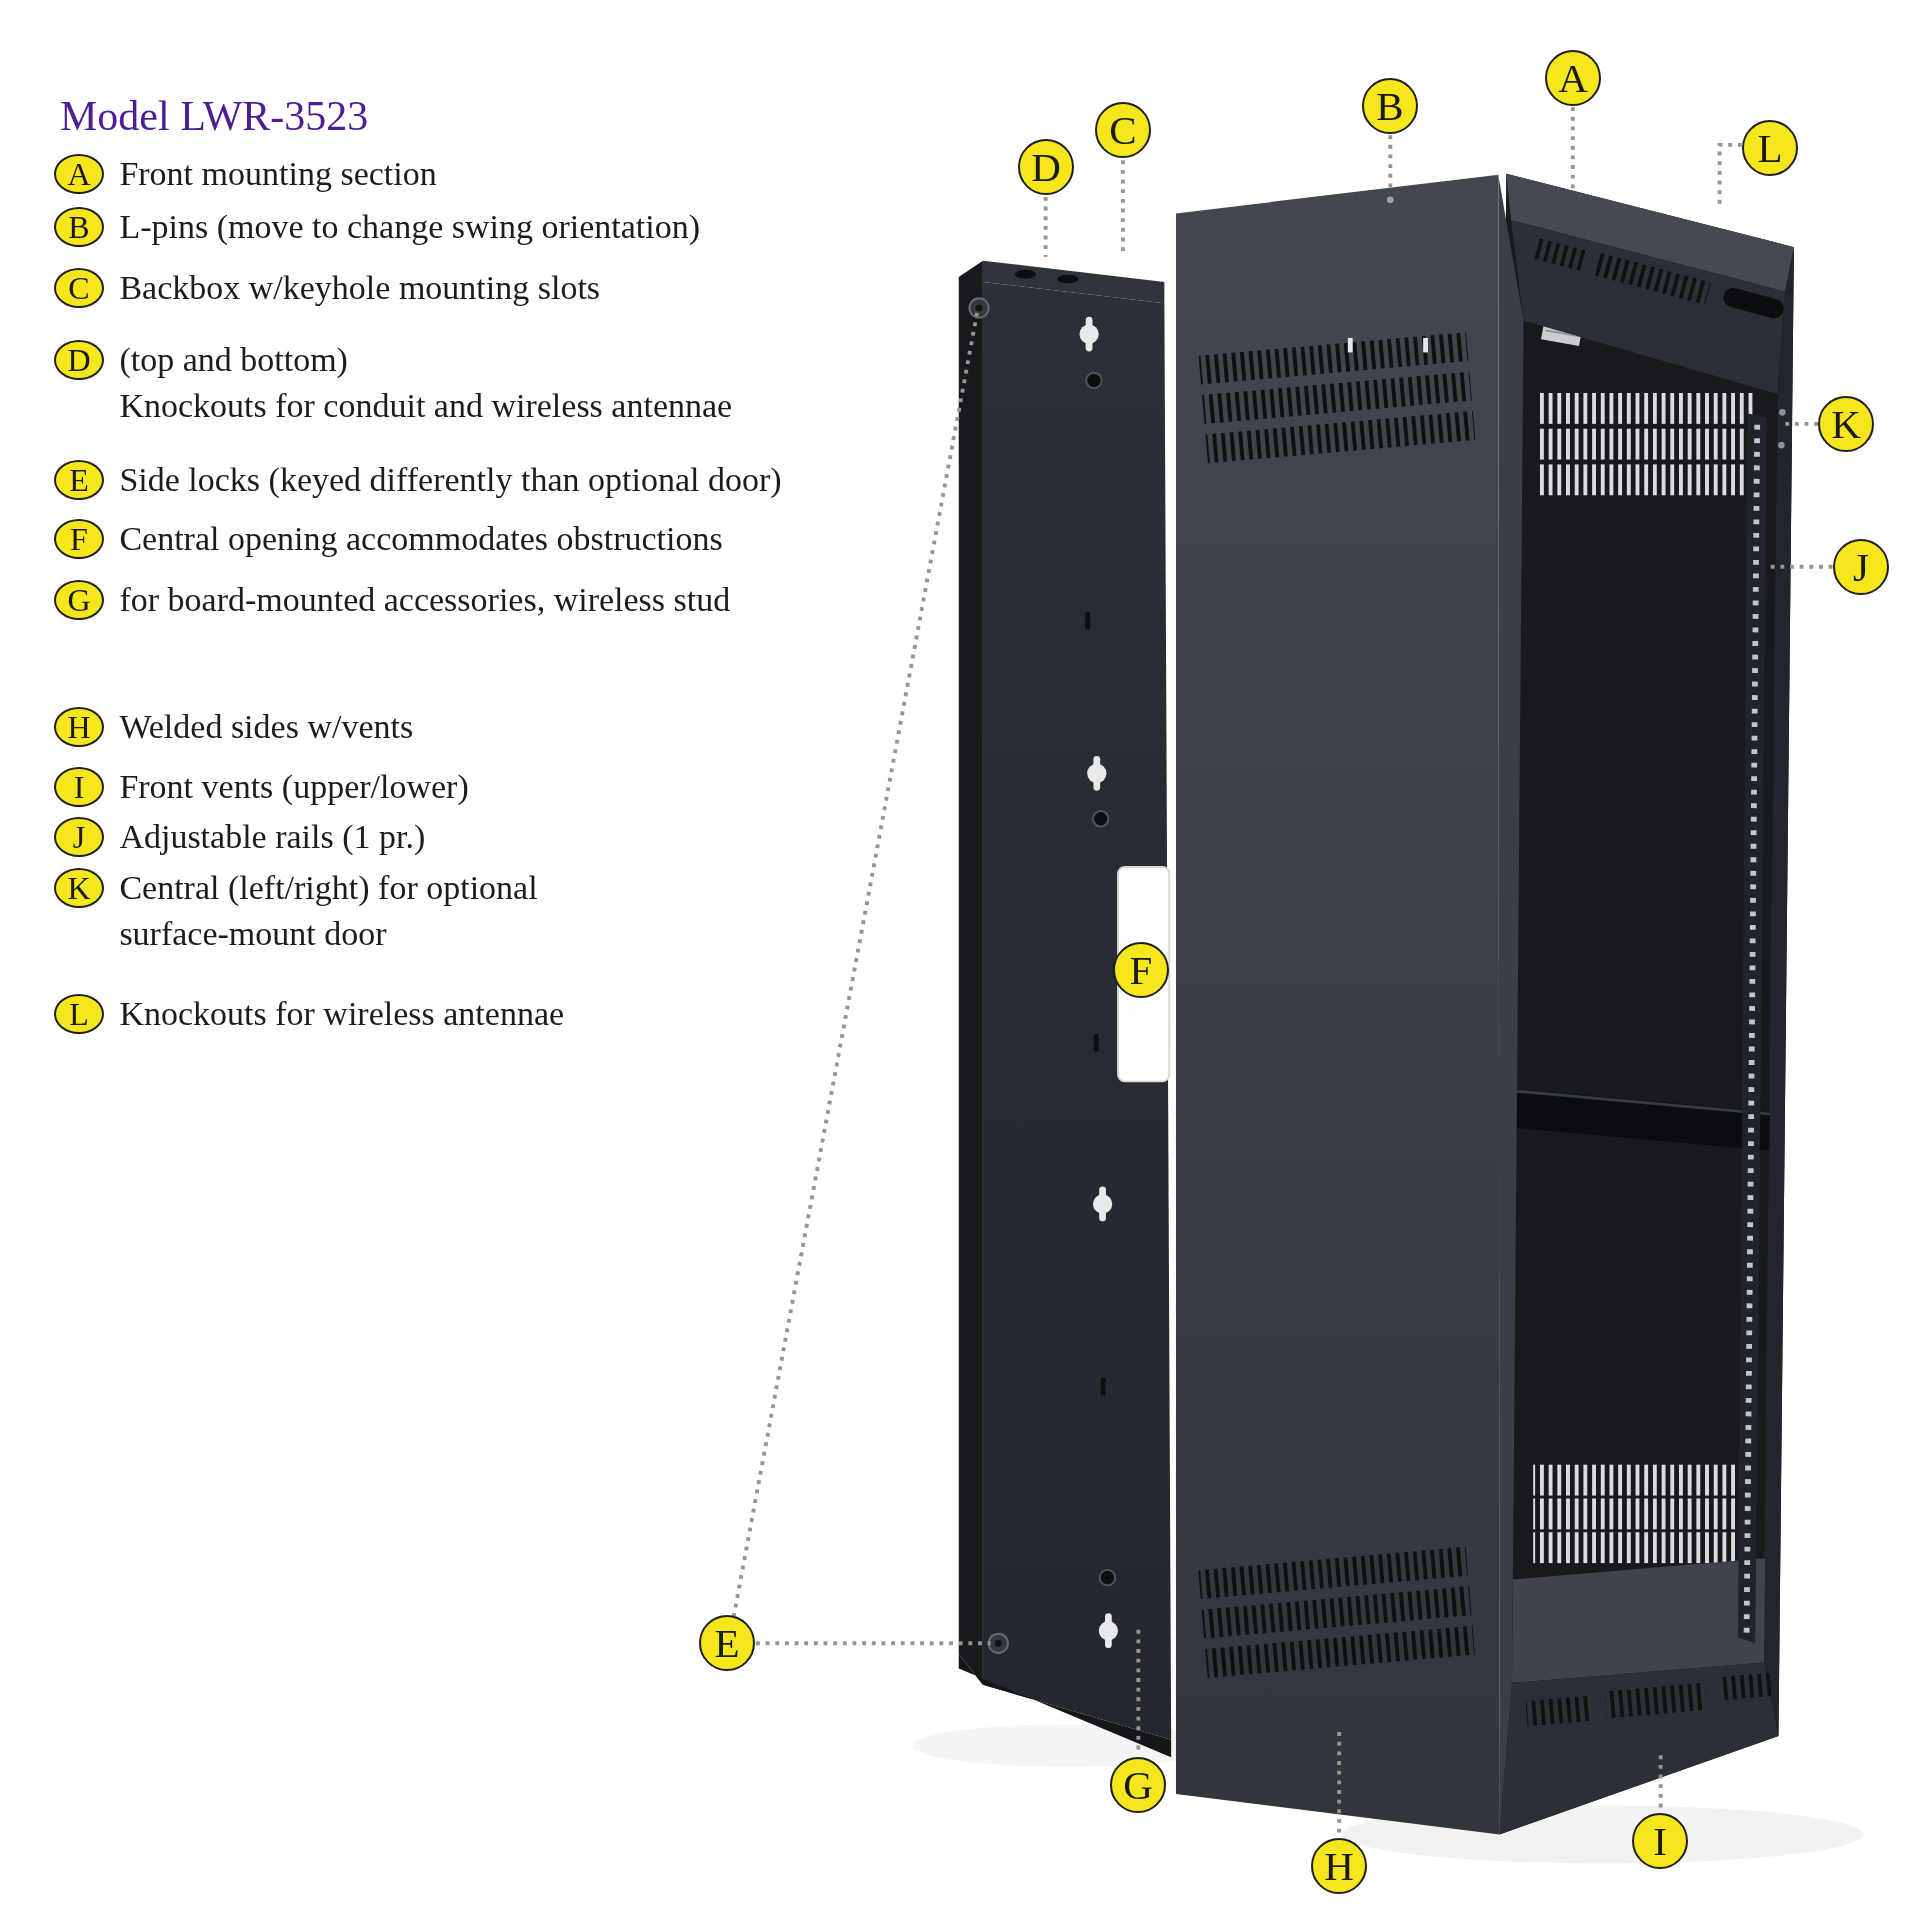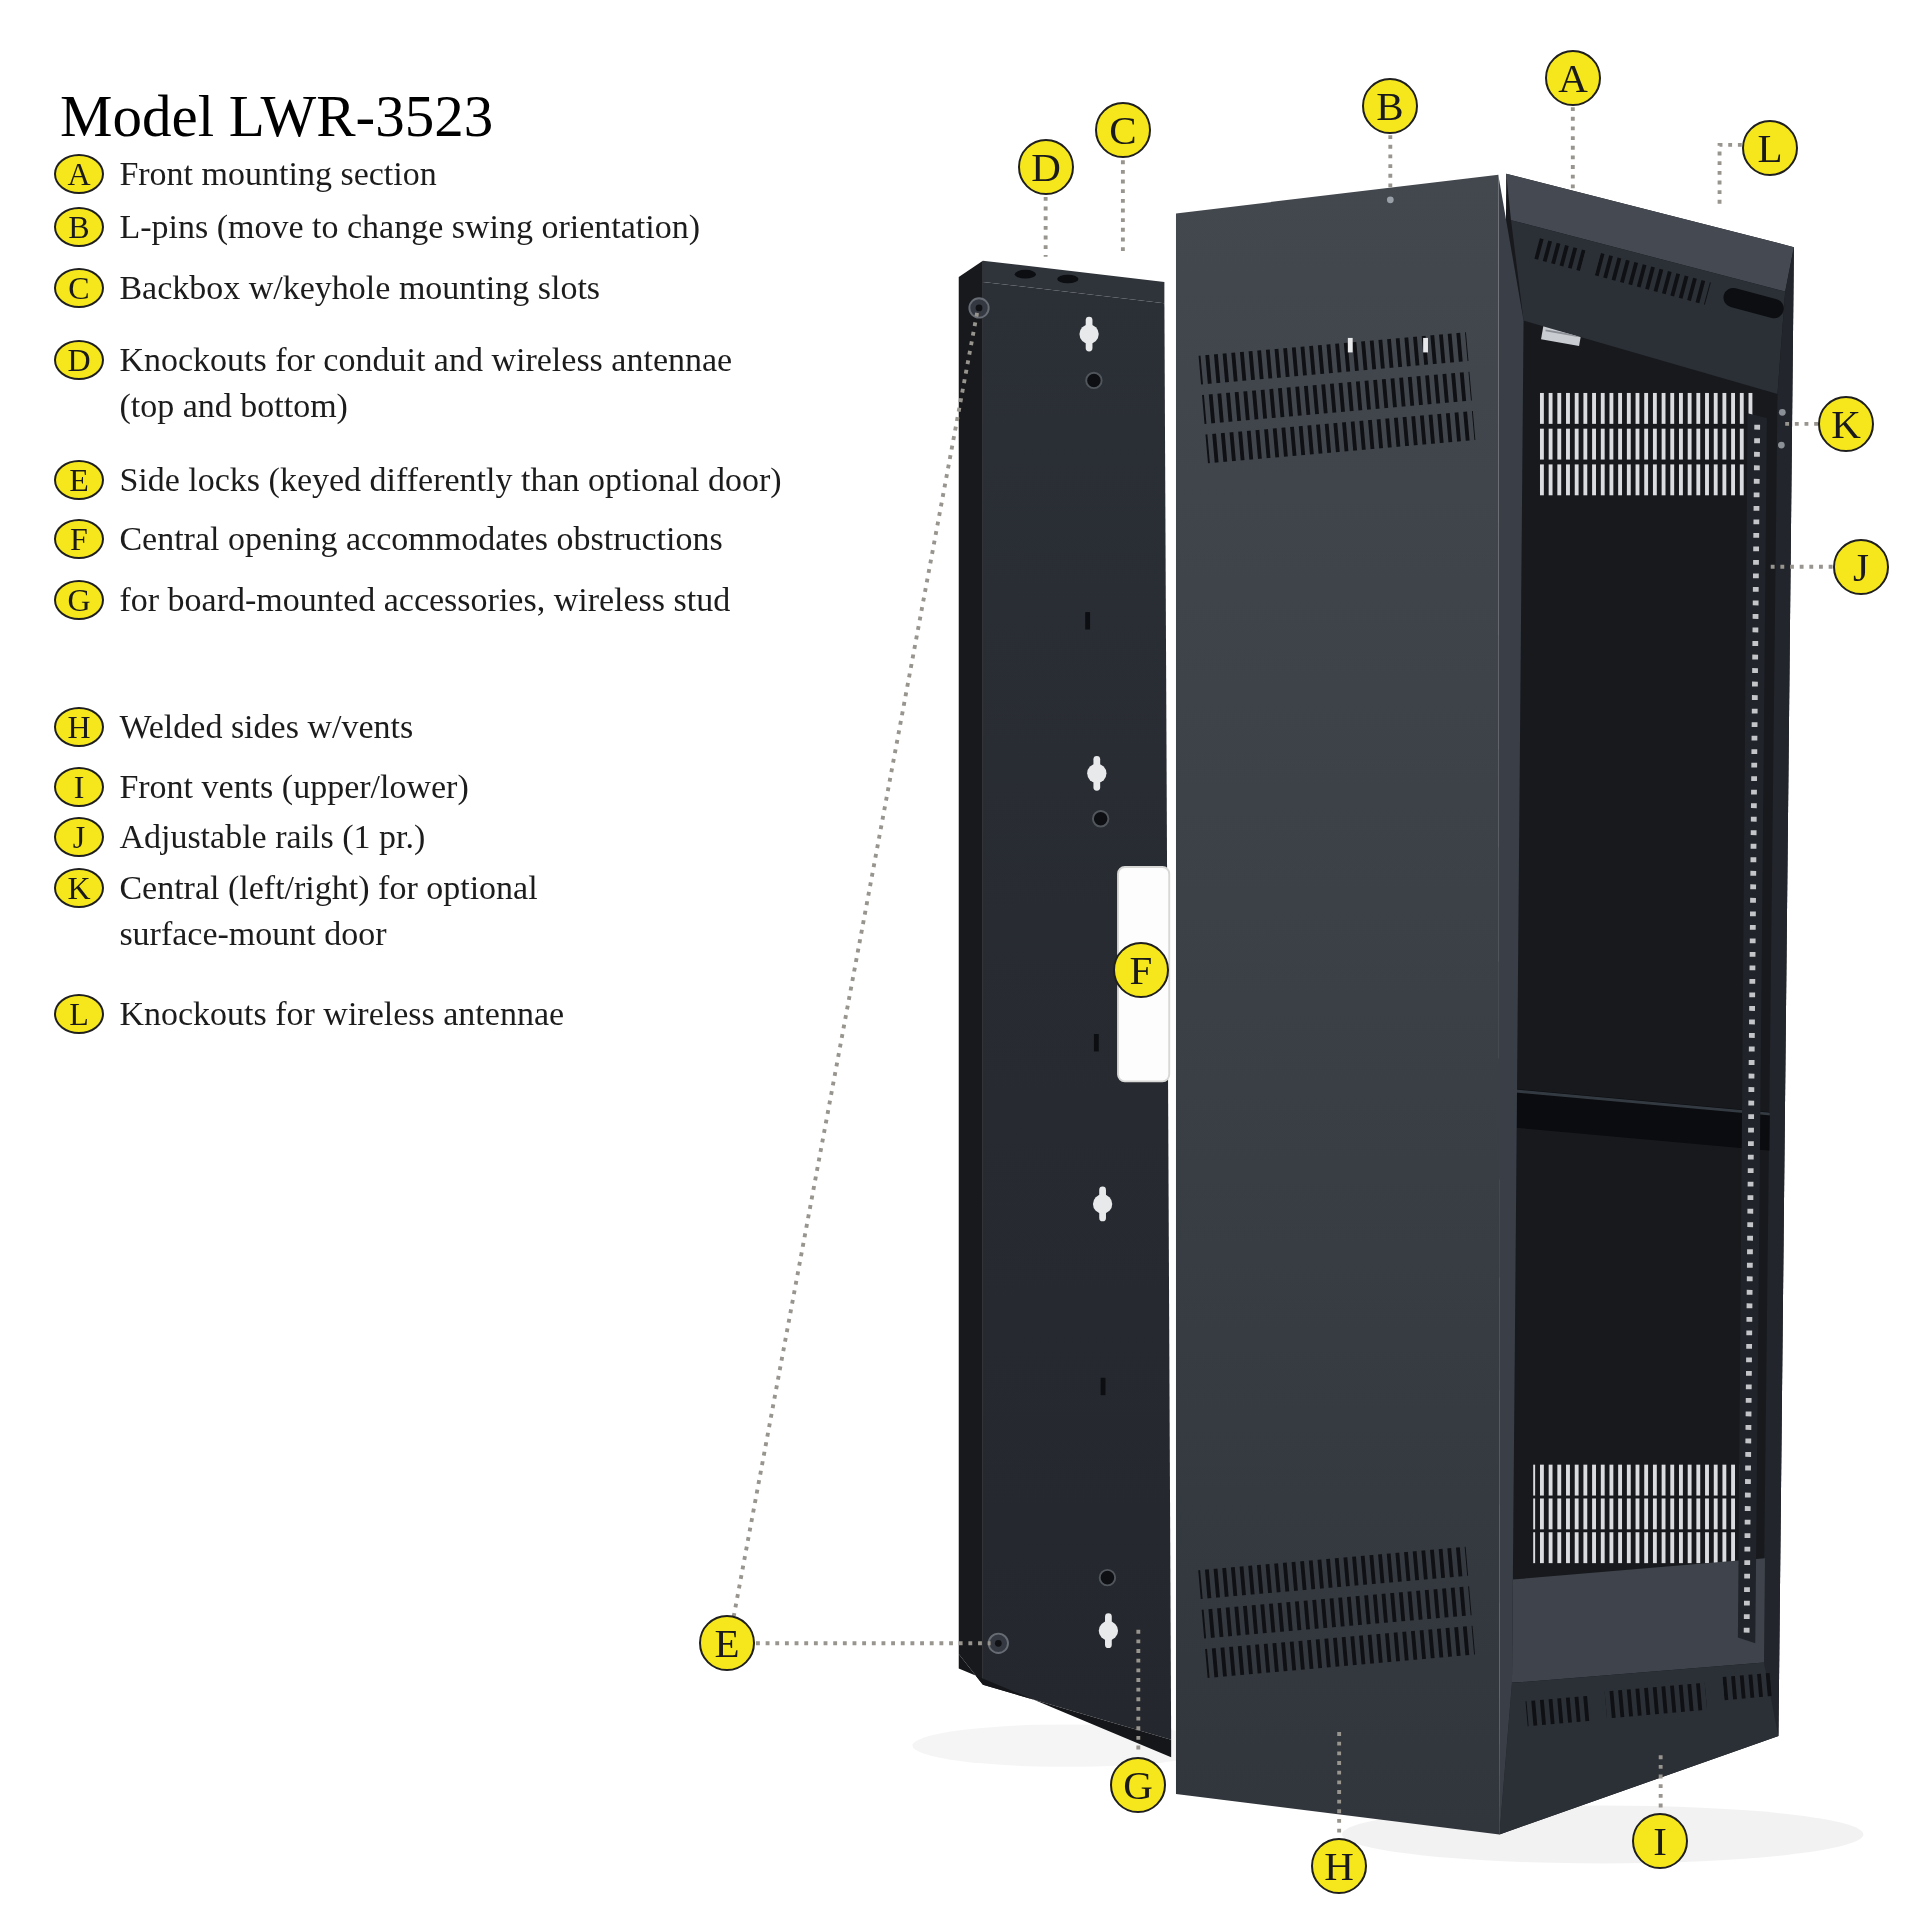--- a/index.html
+++ b/index.html
@@ -5,21 +5,21 @@
   html,body{margin:0;padding:0;background:#ffffff;}
   .stage{
     position:relative;
     width:1931px;height:1931px;
     background:#ffffff;
     font-family:"Liberation Serif", serif;
     overflow:hidden;
   }
   .title{
     position:absolute;left:60px;top:81px;
-    font-size:59px;line-height:71px;color:#000000;
+    font-size:42px;line-height:71px;color:#4c1d95;
     letter-spacing:0px;white-space:nowrap;
   }
   .legend{position:absolute;left:0;top:0;width:946px;height:1159px;}
   .legend-row{
     position:absolute;left:54px;display:flex;align-items:flex-start;gap:15.4px;
   }
   .badge{
     box-sizing:border-box;
     background:#f5e71c;border:2.9px solid #1f1f1f;border-radius:50%;
     display:flex;align-items:center;justify-content:center;
@@ -60,22 +60,22 @@
   <div class="legend-row" style="top: 265px;">
     <div class="badge legend-badge">C</div>
     <div class="legend-text">
           <div>Backbox w/keyhole mounting slots</div>
         </div>
   </div>
 
   <div class="legend-row" style="top: 337px;">
     <div class="badge legend-badge">D</div>
     <div class="legend-text">
+          <div>(top and bottom)</div>
           <div>Knockouts for conduit and wireless antennae</div>
-          <div>(top and bottom)</div>
         </div>
   </div>
 
   <div class="legend-row" style="top: 457px;">
     <div class="badge legend-badge">E</div>
     <div class="legend-text">
           <div>Side locks (keyed differently than optional door)</div>
         </div>
   </div>
 

